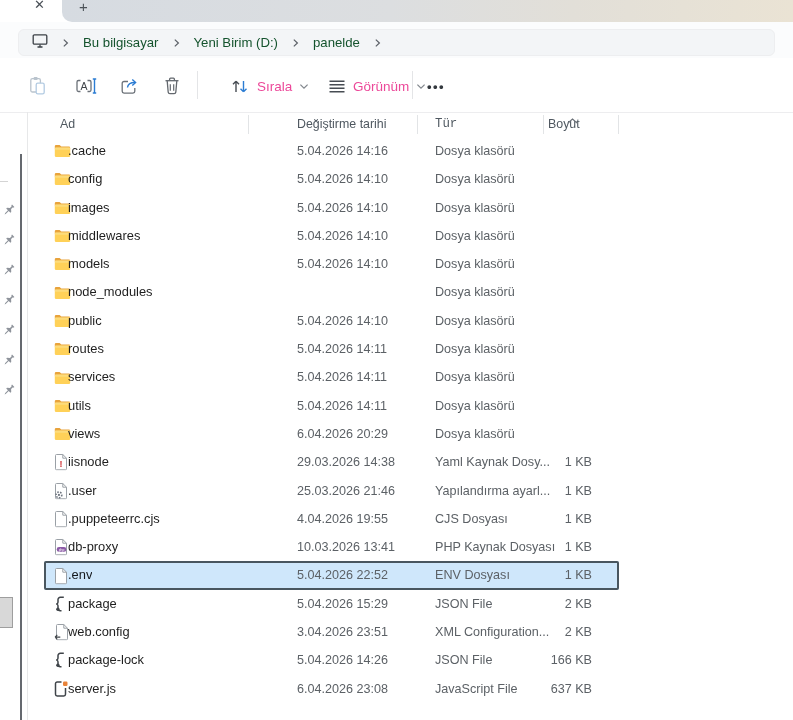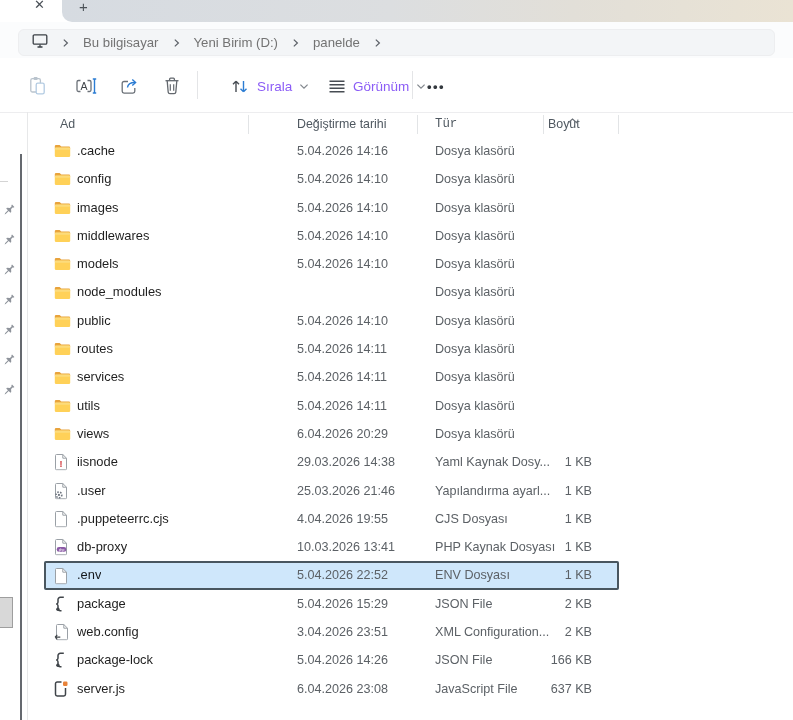--- a/index.html
+++ b/index.html
@@ -13,29 +13,29 @@
   .tabbar-rest{position:absolute;left:62px;top:0;right:0;height:22px;
       background:linear-gradient(90deg,#d6dbe1 0%,#dcdee0 45%,#e2dfd8 70%,#eae3d4 100%);
       border-bottom-left-radius:10px;}
   .new-tab{position:absolute;left:17px;top:-2px;font-size:15px;color:#4c5258;}
 
   
   .addressrow{position:absolute;left:0;top:22px;width:793px;height:36px;background:#fbfcfd;}
   .addressbar{position:absolute;left:18px;top:7px;width:757px;height:27px;background:#f3f5f7;
       border:1px solid #edeef0;border-radius:6px;display:flex;align-items:center;
       column-gap:13px;padding-left:13px;box-sizing:border-box;}
-  .crumb{font-size:13.2px;color:#737373;white-space:nowrap;}
+  .crumb{font-size:13.2px;color:#14532d;white-space:nowrap;}
   .crumb-chev svg{display:block;}
 
   
   .toolbar{position:absolute;left:0;top:58px;width:793px;height:54px;background:#ffffff;
       border-bottom:1px solid #ededef;}
   .tbtn{position:absolute;top:14px;height:28px;display:flex;align-items:center;column-gap:7px;}
   .tbtn svg{display:block;}
-  .tlabel{font-size:13.5px;color:#8b5cf6;}
+  .tlabel{font-size:13.5px;color:#ec4899;}
   .tsep{position:absolute;top:13px;width:1px;height:28px;background:#e4e5e7;}
   .more-dots{font-size:13px;font-weight:bold;letter-spacing:1.5px;color:#34393f;}
 
   
   .vline-dark{position:absolute;left:20px;top:154px;width:2px;height:566px;background:#65696f;}
   .vline-light{position:absolute;left:27px;top:112px;width:1px;height:608px;background:#e7e8e9;}
   .rail-tick{position:absolute;left:0;top:181px;width:8px;height:1px;background:#d4d4d4;}
   .rail-thumb{position:absolute;left:-3px;top:597px;width:16px;height:31px;background:#d8d8d8;
       border:1px solid #9e9e9e;box-sizing:border-box;}
   .pin{position:absolute;left:2px;width:14px;height:14px;}
@@ -47,21 +47,21 @@
   .hcell{position:absolute;top:0;font-size:12.4px;color:#4f5860;line-height:25px;white-space:nowrap;}
   .h-name{left:16px;} .h-date{left:253px;} .h-type{left:391px;font-family:Liberation Mono, monospace;} .h-size{left:504px;}
   .hsep{position:absolute;top:3px;width:1px;height:19px;background:#e2e4e6;}
   .sort-caret{position:absolute;left:523px;top:-2px;}
 
   .filelist{position:relative;}
   .row{position:relative;height:28.3px;}
   .row span{position:absolute;top:0;line-height:28.3px;white-space:nowrap;}
   .c-icon{left:10px;top:50% !important;transform:translateY(-50%);line-height:0 !important;}
   .c-icon svg{display:block;}
-  .c-name{left:33px;max-width:168px;overflow:hidden;font-size:12.9px;color:#1f1f1f;}
+  .c-name{left:24px;max-width:168px;overflow:hidden;font-size:12.9px;color:#1f1f1f;}
   .c-date{left:253px;font-size:12.6px;color:#5c6166;}
   .c-type{left:391px;font-size:12.6px;color:#5c6166;}
   .c-size{left:448px;width:100px;text-align:right;font-size:12.6px;color:#5c6166;}
   .row.selected{background:#cfe7fb;box-shadow:inset 0 0 0 2px #49565f;border-radius:2px;}
   .row.selected .c-name{color:#14181c;}
 </style>
 </head>
 <body>
 
 <div class="page">

